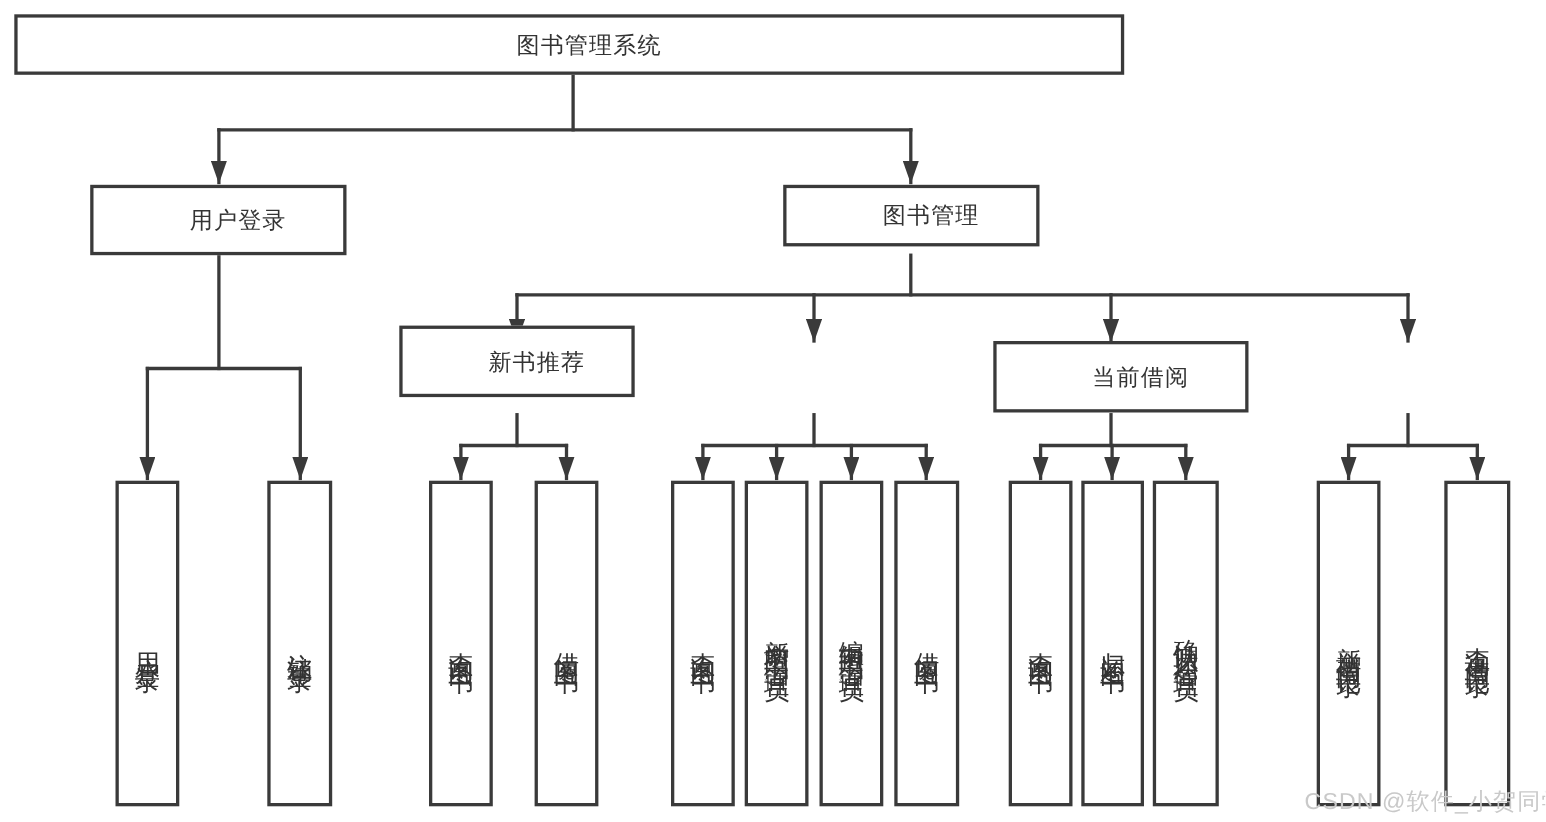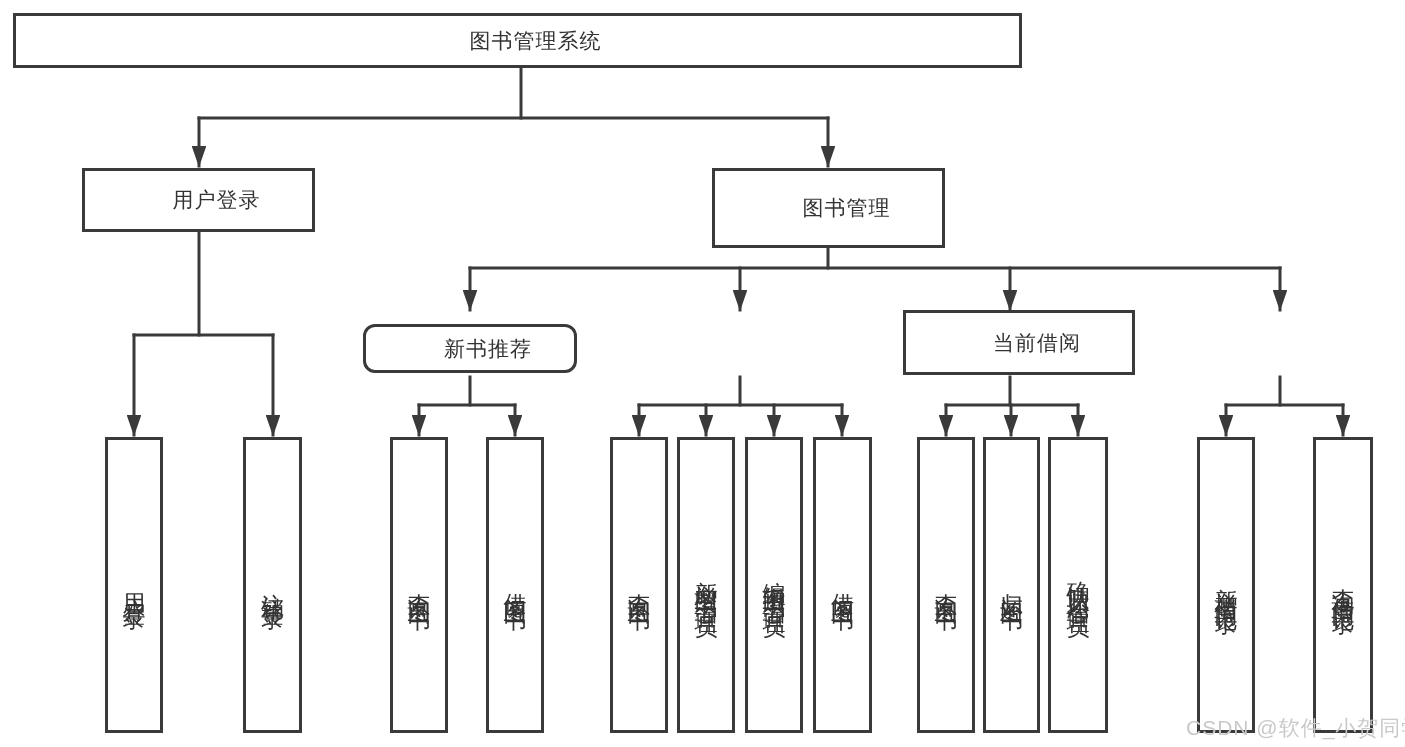--- a/index.html
+++ b/index.html
@@ -109,23 +109,23 @@
       <path d="M1280,377 V405"></path>
       <path d="M1226,405 H1343"></path>
       <path d="M1226,405 V435" marker-end="url(#arrow)"></path>
       <path d="M1343,405 V435" marker-end="url(#arrow)"></path>
     </g>
   </svg>
 
   <div class="node h" style="left:13px; top:13px; width:1009px; height:55px;">图书管理系统</div>
 
   <div class="node h" style="left:82px; top:168px; width:233px; height:64px;">用户登录</div>
-  <div class="node h" style="left:712px; top:168px; width:233px; height:80px;">图书管理</div>
+  <div class="node h" style="left:712px; top:168px; width:233px; height:56px;">图书管理</div>
 
-  <div class="node h" style="left:363px; top:324px; width:214px; height:49px;border-radius:12px;">新书推荐</div>
+  <div class="node h" style="left:363px; top:296px; width:214px; height:65px;">新书推荐</div>
   <div class="node h" style="left:903px; top:310px; width:232px; height:65px;">当前借阅</div>
 
   <div class="node v" style="left:105px; top:437px; width:58px; height:296px;">用户登录</div>
   <div class="node v" style="left:243px; top:437px; width:59px; height:296px;">注销登录</div>
 
   <div class="node v" style="left:390px; top:437px; width:58px; height:296px;">查询图书</div>
   <div class="node v" style="left:486px; top:437px; width:58px; height:296px;">借阅图书</div>
 
   <div class="node v" style="left:610px; top:437px; width:58px; height:296px;">查询图书</div>
   <div class="node v" style="left:677px; top:437px; width:58px; height:296px;">新增图书（管理员）</div>

